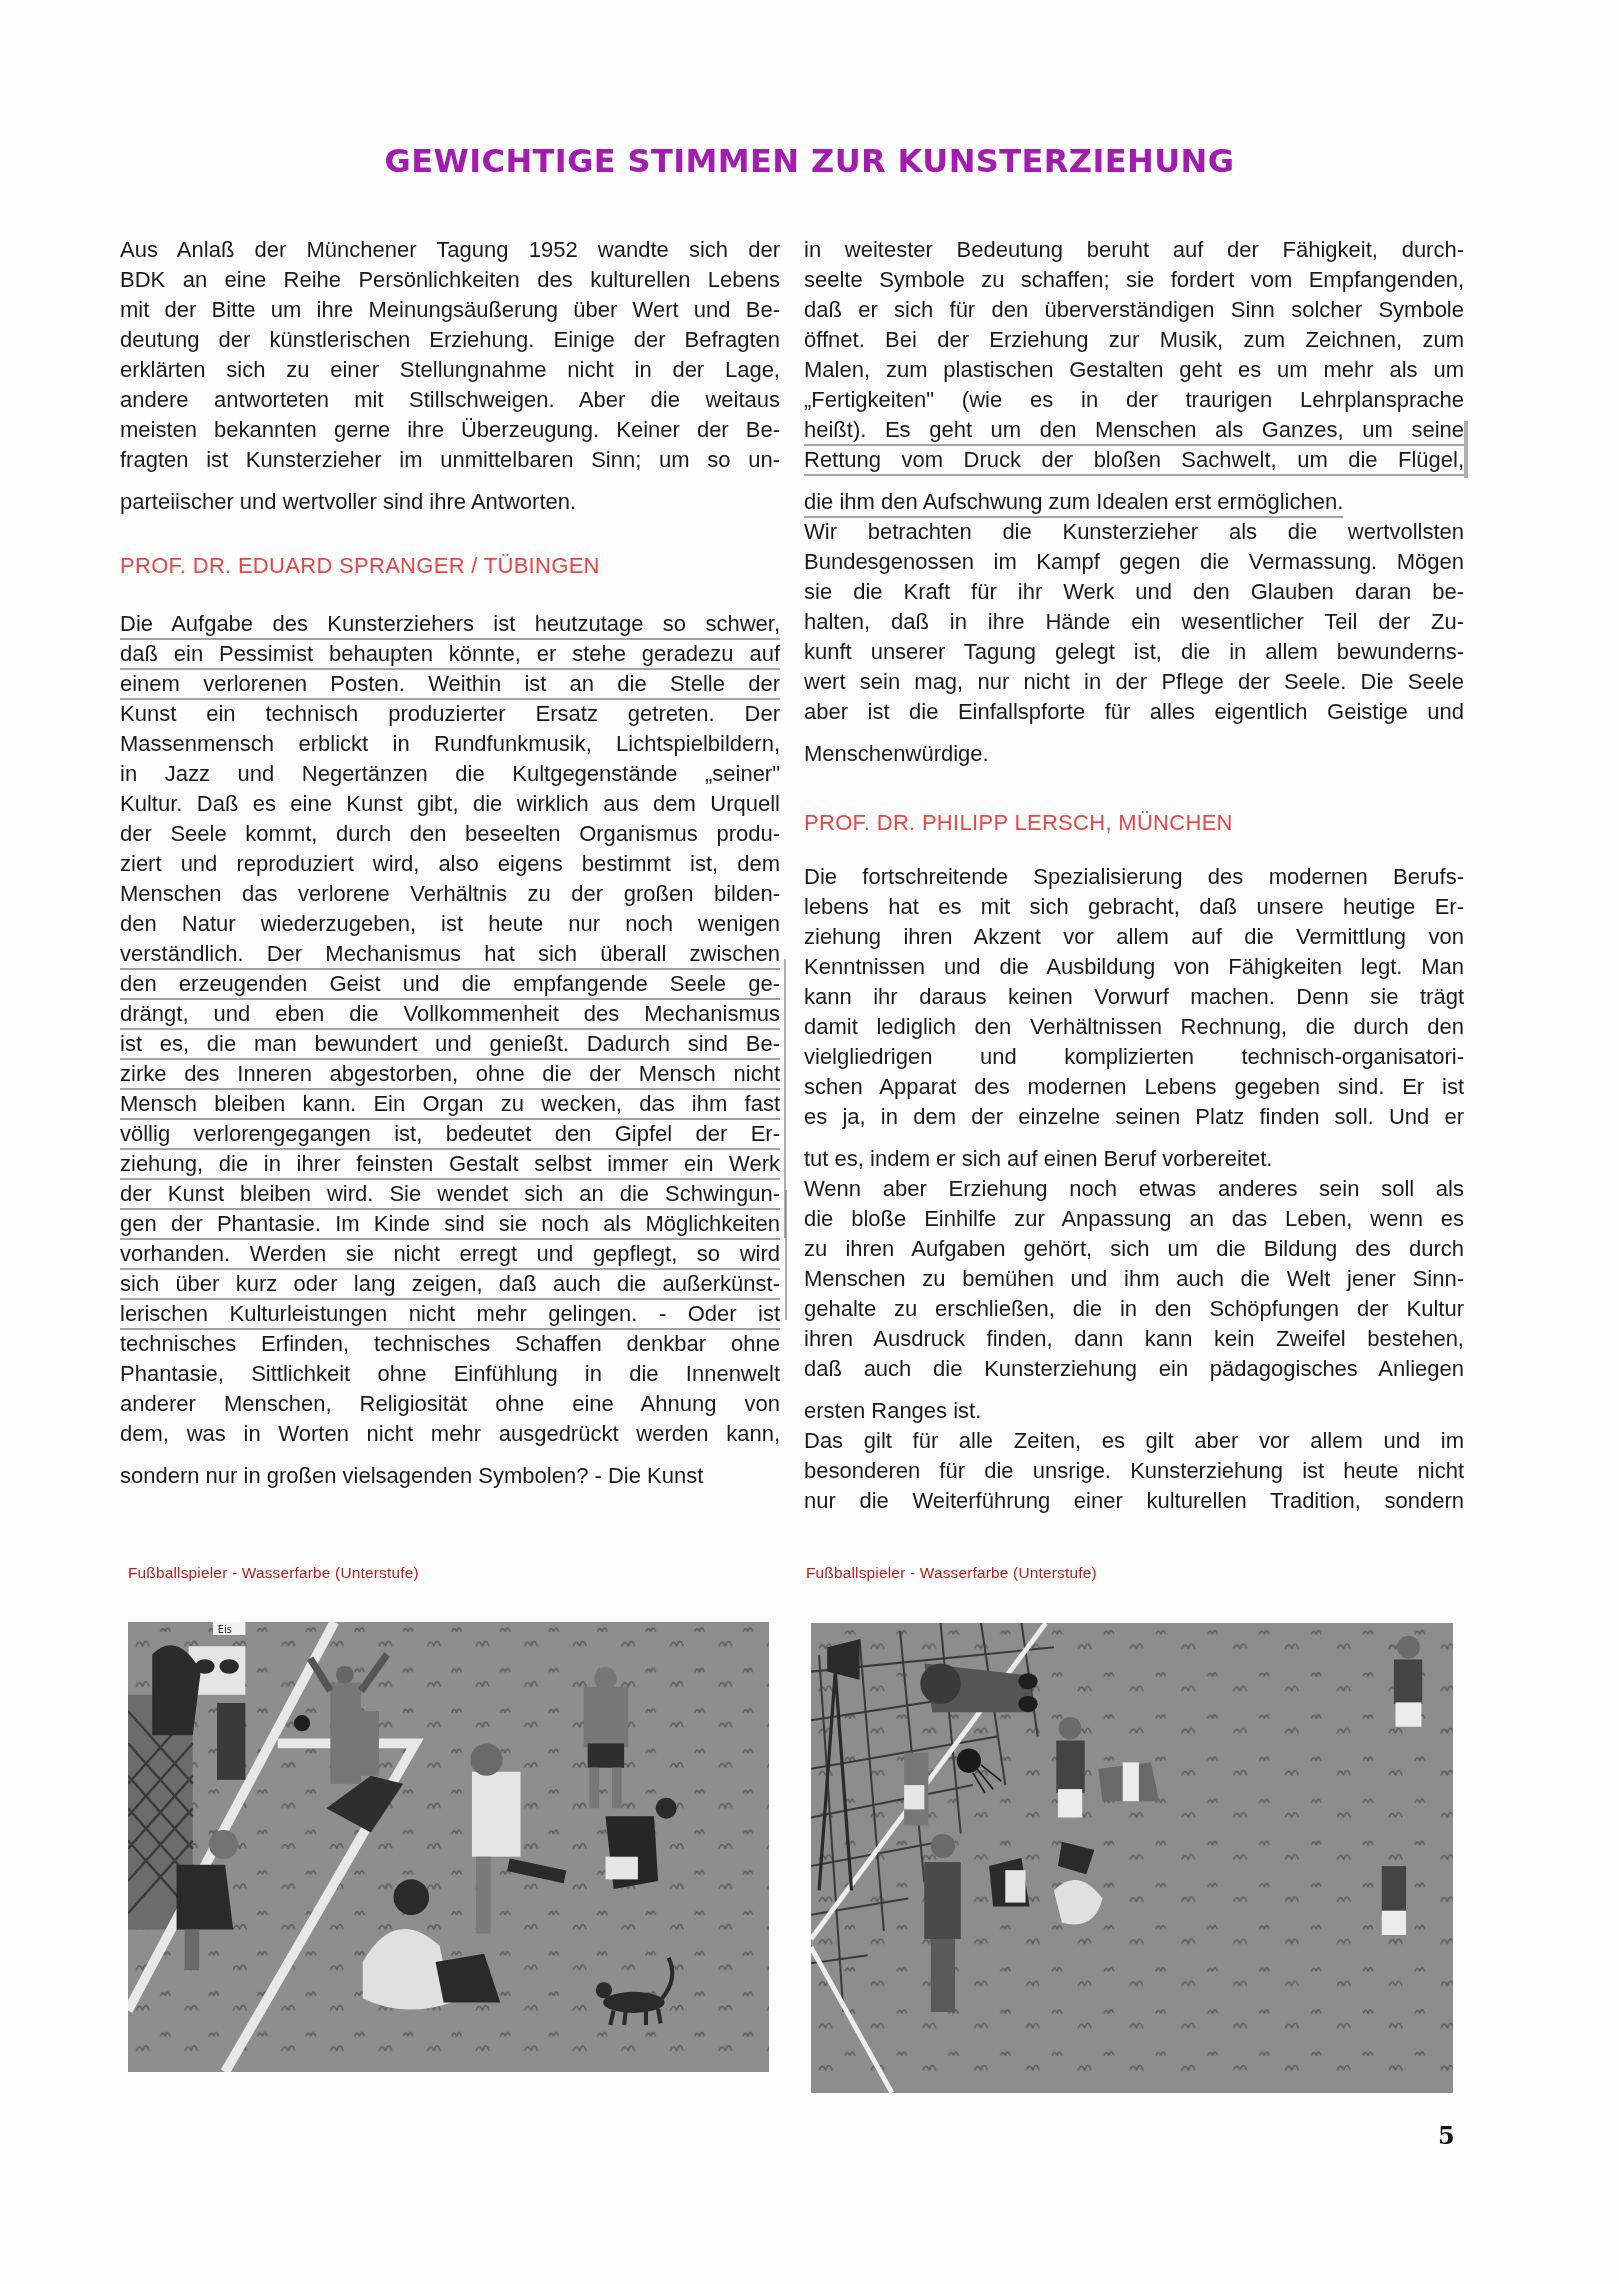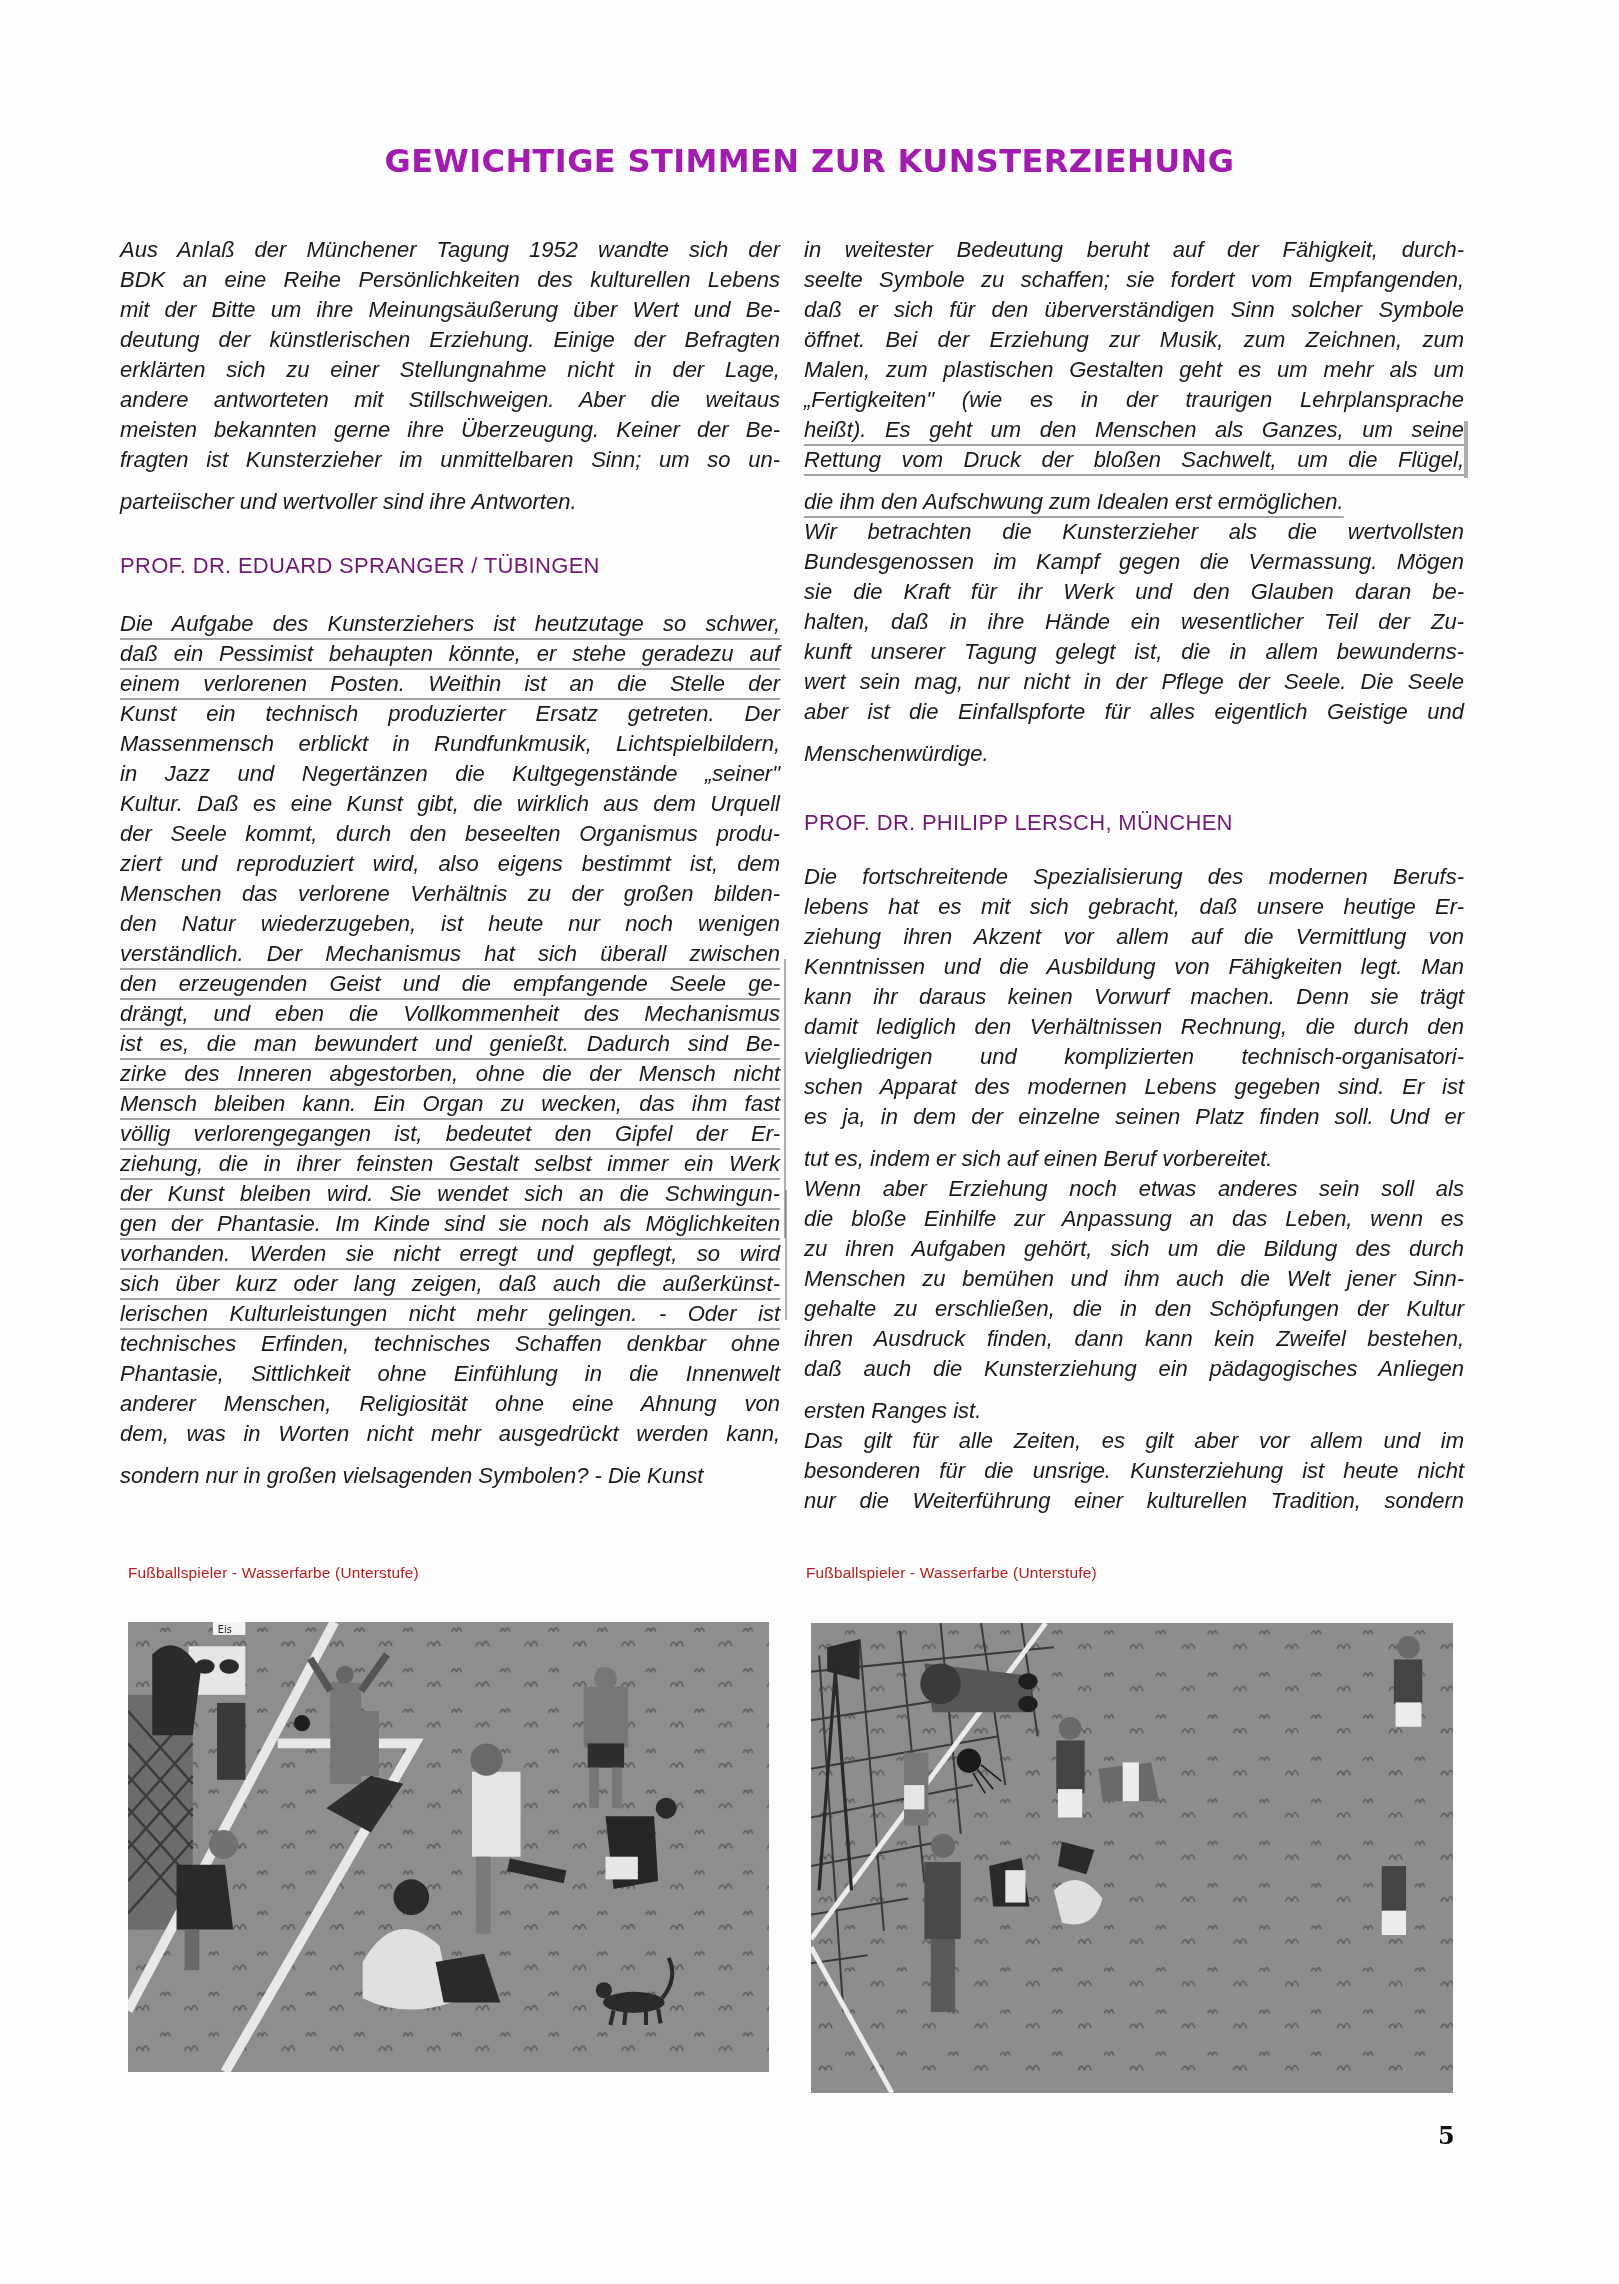--- a/index.html
+++ b/index.html
@@ -7,26 +7,26 @@
   .page { position: absolute; left: 0; top: 0; width: 1619px; height: 2284px; background: #fdfdfd; }
   .title {
     position: absolute; left: 0; right: 0; top: 142px; text-align: center;
     font-family: "DejaVu Sans", sans-serif; font-weight: bold; font-size: 32px;
     letter-spacing: 0.4px; color: #a21caf;
   }
   .col { position: absolute; top: 235px; width: 660px;
     font-family: "Liberation Sans", sans-serif; font-size: 22px; line-height: 30px; color: #1a1a1a; }
   .col-left { left: 120px; }
   .col-right { left: 804px; }
-  .col p { margin: 0; text-align: justify; font-style: italic; }
+  .col p { margin: 0; text-align: justify; }
   .col .line { display: block; white-space: nowrap; text-align-last: justify; text-align: justify; }
   .col .line.last { text-align-last: left; margin-top: 12px; }
   .heading {
     font-family: "Liberation Sans", sans-serif; font-size: 22px; letter-spacing: 0.3px;
-    margin: 0; color: #701a75;
+    margin: 0; color: #ef4444;
   }
   .hl { text-decoration: underline; text-decoration-color: rgba(90,90,90,0.55); text-decoration-thickness: 2.4px; text-underline-offset: 7.3px; }
   .margin-mark { position: absolute; width: 2.4px; background: rgba(110,110,110,0.55); }
   .caption {
     position: absolute; top: 1564px;
     font-family: "Liberation Sans", sans-serif; font-size: 15.4px; color: #b91c1c; letter-spacing: 0.2px;
   }
   .painting { position: absolute; overflow: hidden; background: #4d7c0f; }
   .painting svg { width: 100%; height: 100%; display: block; }
   .page-number {

